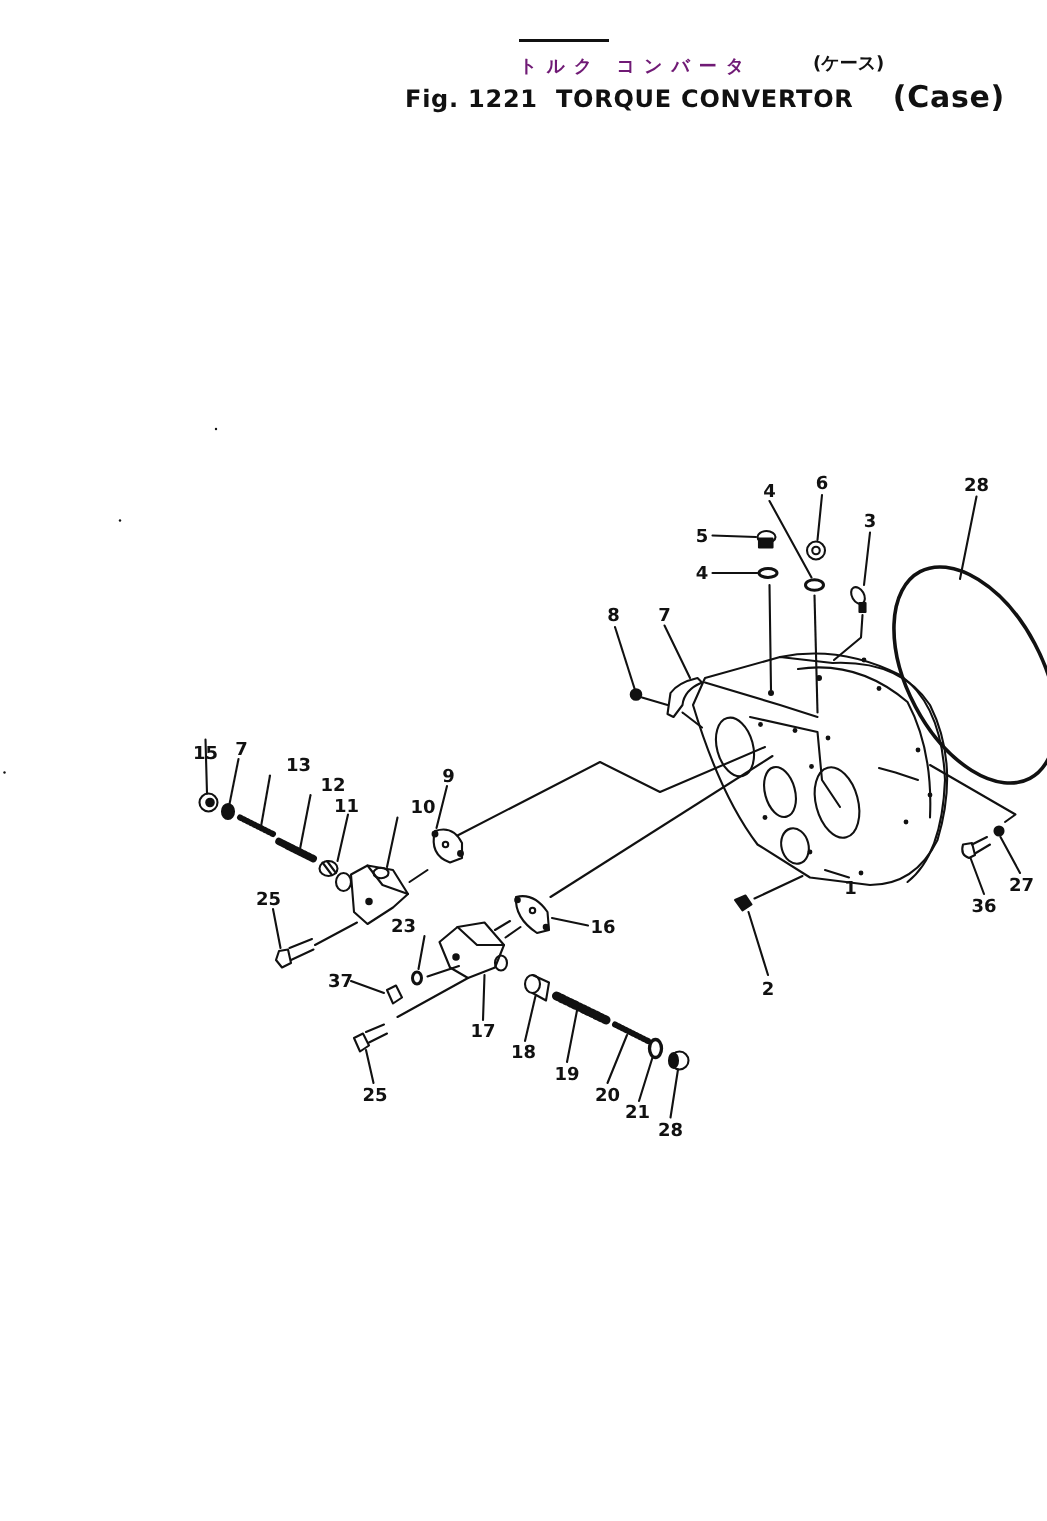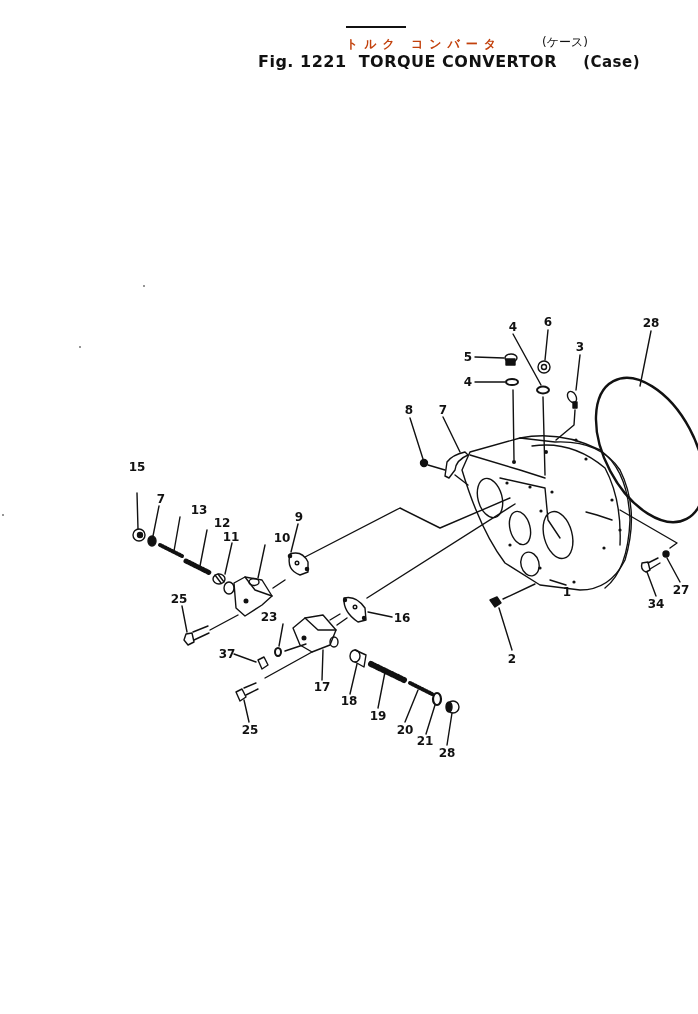--- a/index.html
+++ b/index.html
@@ -1,23 +1,23 @@
 <!DOCTYPE html>
 <html><head>
 <meta charset="utf-8">
 <style>
   html,body{margin:0;padding:0;background:#ffffff;}
   body{width:698px;height:1014px;position:relative;overflow:hidden;font-family:"DejaVu Sans",sans-serif;}
   .title-wrap{position:absolute;left:258px;top:22px;width:340px;height:60px;}
-  .kana{position:absolute;left:88px;top:14px;font-size:12px;letter-spacing:6px;color:#c2410c;font-weight:bold;}
-  .kana-case{position:absolute;left:284px;top:12px;font-size:12px;color:#111;font-weight:normal;}
+  .kana{position:absolute;left:88px;top:14px;font-size:12px;letter-spacing:6px;color:#701a75;font-weight:bold;}
+  .kana-case{position:absolute;left:284px;top:12px;font-size:12px;color:#111;font-weight:bold;}
   .title-line{position:absolute;left:0;top:30px;font-size:16px;font-weight:bold;color:#111;white-space:nowrap;letter-spacing:0.5px;}
-  .title-line .fig{margin-right:6px;}
+  .title-line .fig{margin-right:6px;margin-left:12px;}
   .title-line .name{margin-right:20px;}
-  .title-line .case{font-size:15px;}
+  .title-line .case{font-size:20px;}
   .overbar{position:absolute;left:88px;top:4px;width:60px;height:2px;background:#111;}
   svg.diagram{position:absolute;left:0;top:0;}
   .lbl{position:absolute;font-size:12px;color:#111;font-weight:bold;transform:translate(-50%,-50%);white-space:nowrap;}
 </style>
 </head>
 <body>
 
 <div class="title-wrap">
   <div class="overbar"></div>
   <div class="kana">トルク コンバータ</div>
@@ -240,27 +240,27 @@
 <div class="lbl" style="left:468px;top:357px">5</div>
 <div class="lbl" style="left:548px;top:322px">6</div>
 <div class="lbl" style="left:443px;top:410px">7</div>
 <div class="lbl" style="left:409px;top:410px">8</div>
 <div class="lbl" style="left:299px;top:517px">9</div>
 <div class="lbl" style="left:282px;top:538px">10</div>
 <div class="lbl" style="left:231px;top:537px">11</div>
 <div class="lbl" style="left:222px;top:523px">12</div>
 <div class="lbl" style="left:199px;top:510px">13</div>
 <div class="lbl" style="left:161px;top:499px">7</div>
-<div class="lbl" style="left:137px;top:467px">15</div>
+<div class="lbl" style="left:137px;top:502px">15</div>
 <div class="lbl" style="left:402px;top:618px">16</div>
 <div class="lbl" style="left:322px;top:687px">17</div>
 <div class="lbl" style="left:349px;top:701px">18</div>
 <div class="lbl" style="left:378px;top:716px">19</div>
 <div class="lbl" style="left:405px;top:730px">20</div>
 <div class="lbl" style="left:425px;top:741px">21</div>
 <div class="lbl" style="left:447px;top:753px">28</div>
 <div class="lbl" style="left:269px;top:617px">23</div>
 <div class="lbl" style="left:227px;top:654px">37</div>
 <div class="lbl" style="left:179px;top:599px">25</div>
 <div class="lbl" style="left:250px;top:730px">25</div>
-<div class="lbl" style="left:656px;top:604px">34</div>
+<div class="lbl" style="left:656px;top:604px">36</div>
 <div class="lbl" style="left:681px;top:590px">27</div>
 <div class="lbl" style="left:651px;top:323px">28</div>
 
 </body></html>

